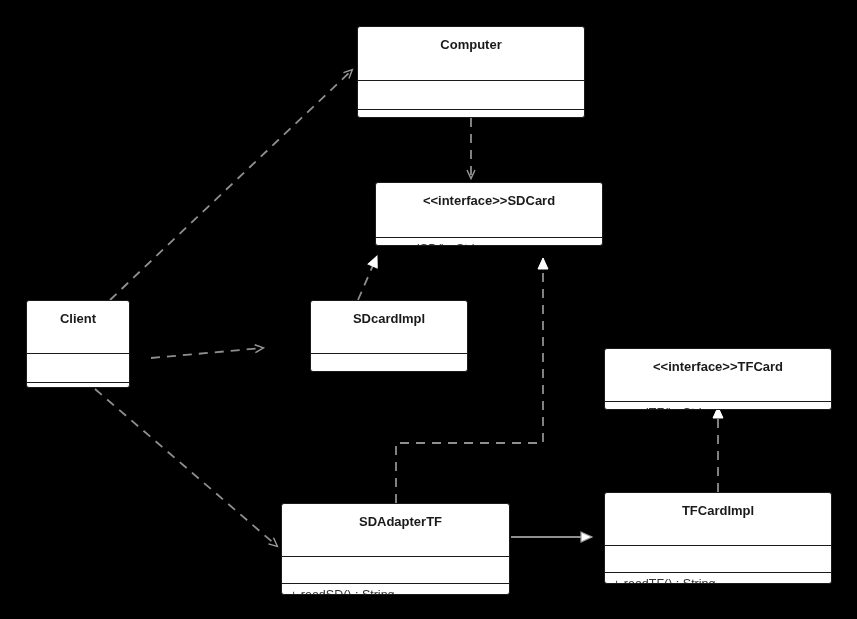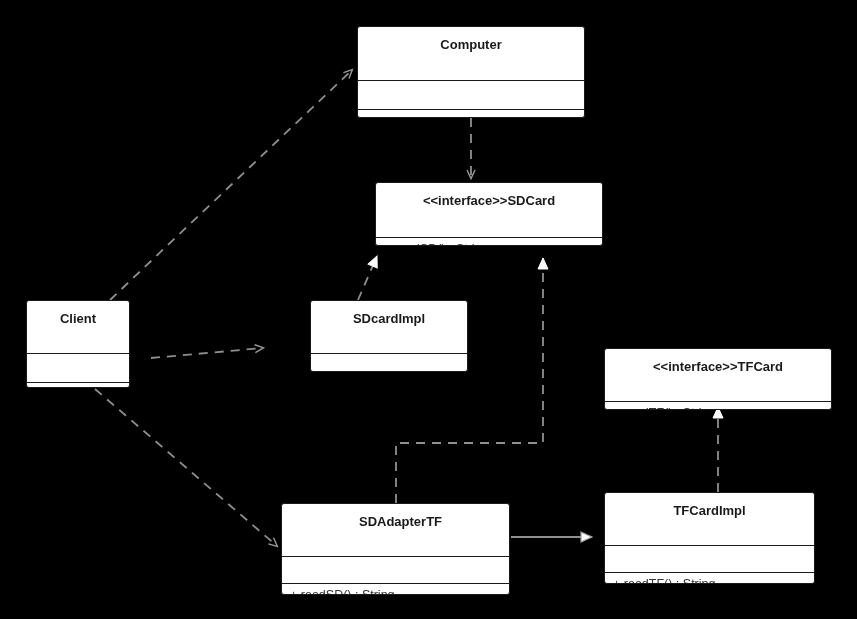--- a/index.html
+++ b/index.html
@@ -147,21 +147,21 @@
     <div class="uml-name" style="height:31px;padding-left:16px;">SDAdapterTF</div>
     <div class="uml-divider"></div>
     <div class="uml-attrs" style="height:26px;"></div>
     <div class="uml-divider"></div>
     <div class="uml-ops" style="padding-top:2px;">
       <div class="uml-member">+ readSD() : String</div>
 
     </div>
   </div>
 
-  <div class="uml-class" style="left:604px; top:492px; width:211px; height:92px;">
+  <div class="uml-class" style="left:604px; top:492px; width:228px; height:92px;">
     <div class="uml-name" style="height:31px;">TFCardImpl</div>
     <div class="uml-divider"></div>
     <div class="uml-attrs" style="height:26px;"></div>
     <div class="uml-divider"></div>
     <div class="uml-ops" style="padding-top:2px;">
       <div class="uml-member">+ readTF() : String</div>
 
     </div>
   </div>
 

